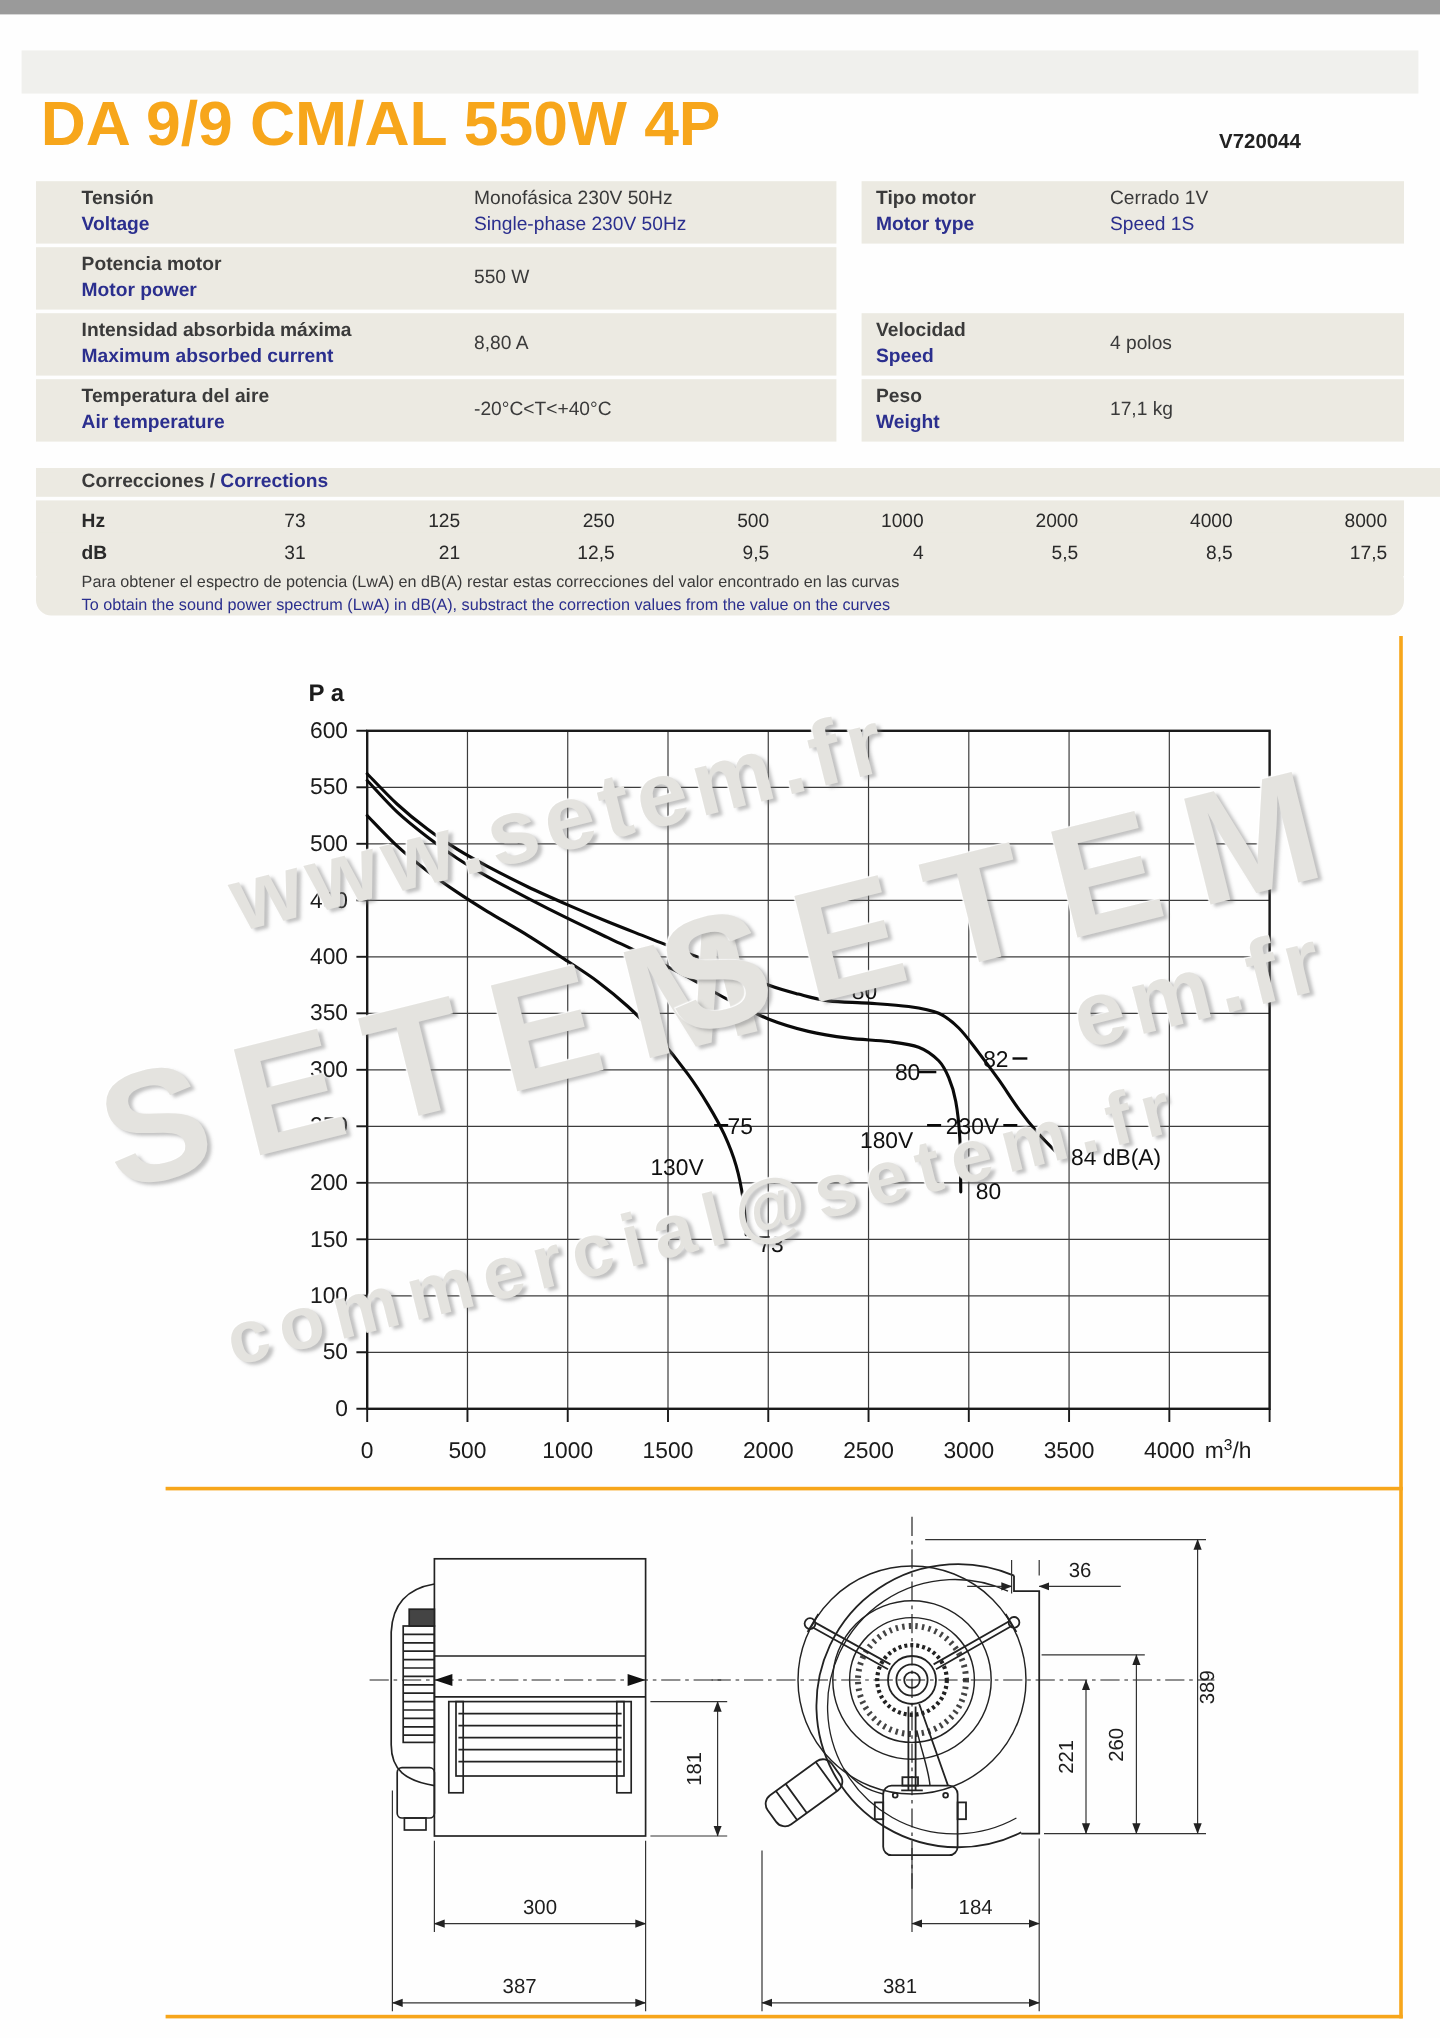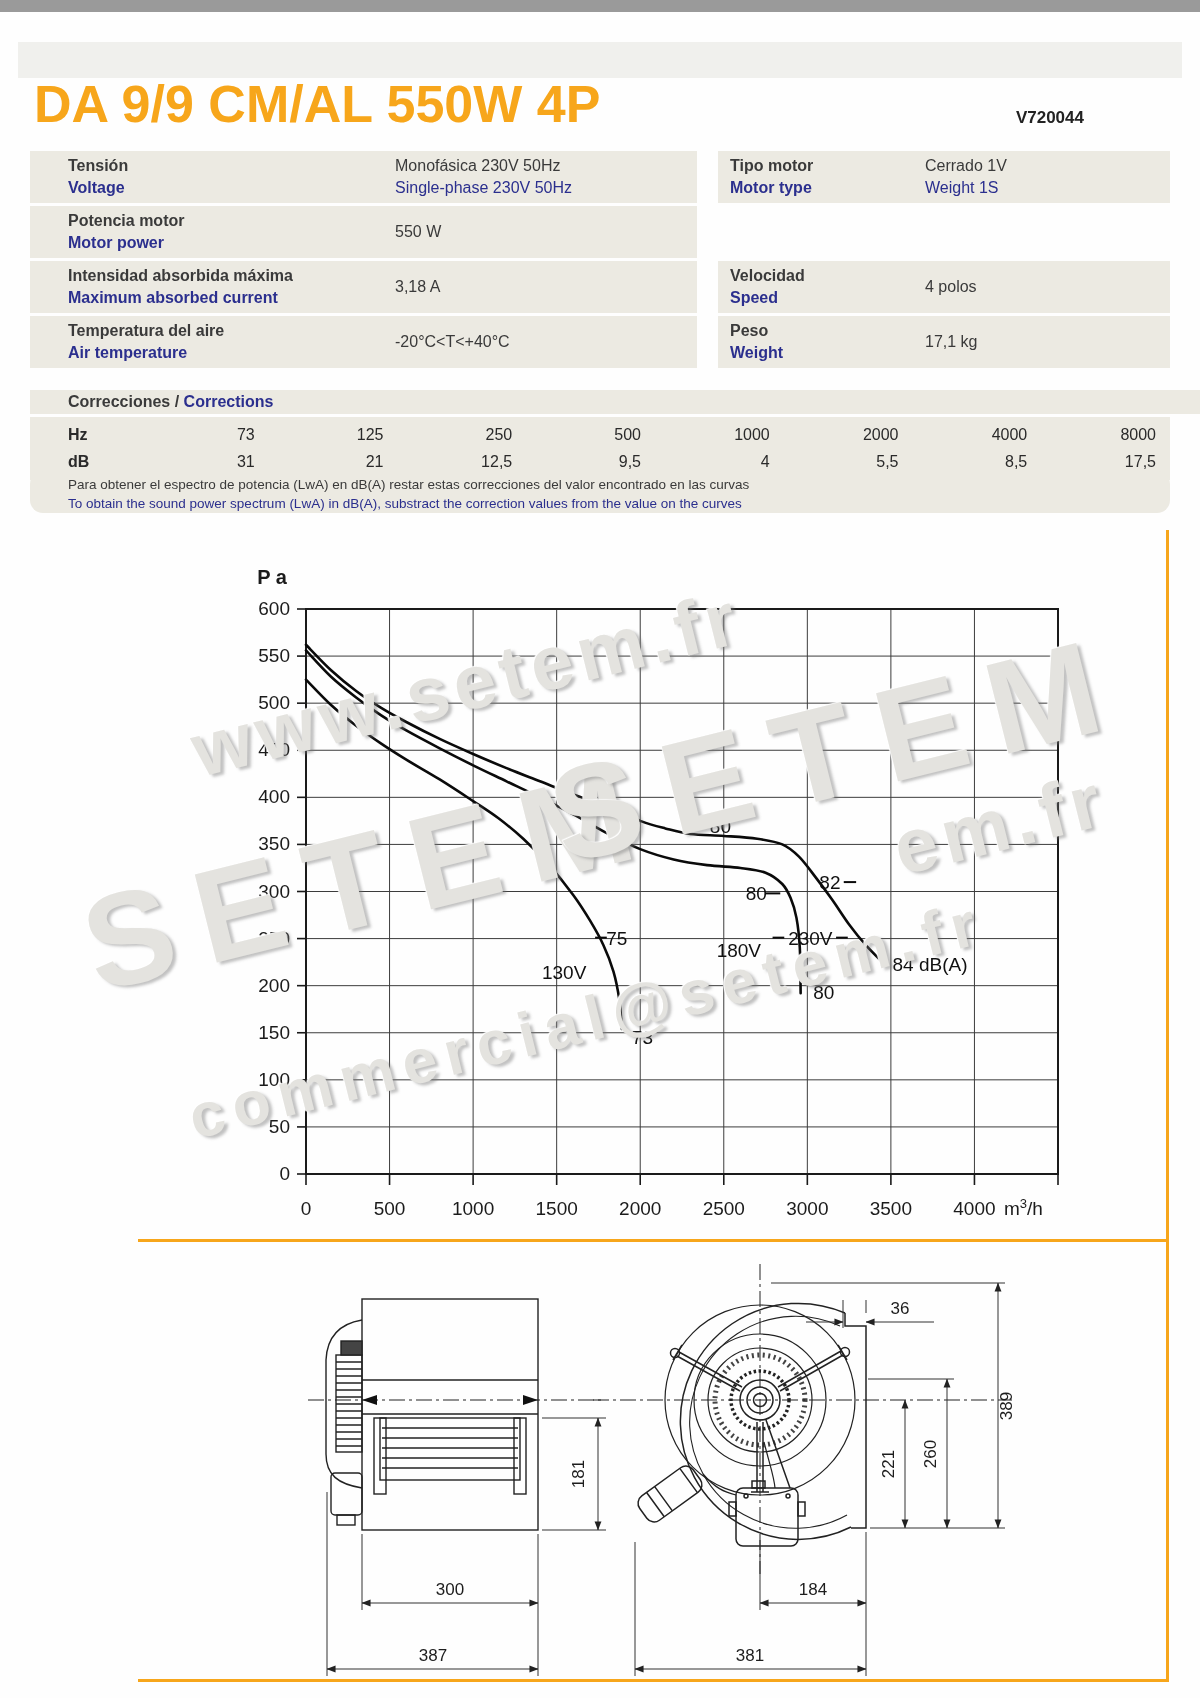--- a/index.html
+++ b/index.html
@@ -68,38 +68,38 @@
       <span class="es">Potencia motor</span>
       <span class="en">Motor power</span>
     </div>
     <div class="val single">550 W</div>
   </div>
   <div class="spec-row l" style="top:249px">
     <div class="lbl">
       <span class="es">Intensidad absorbida máxima</span>
       <span class="en">Maximum absorbed current</span>
     </div>
-    <div class="val single">3,18 A</div>
+    <div class="val single">8,80 A</div>
   </div>
   <div class="spec-row l" style="top:304px">
     <div class="lbl">
       <span class="es">Temperatura del aire</span>
       <span class="en">Air temperature</span>
     </div>
     <div class="val single">-20°C&lt;T&lt;+40°C</div>
   </div>
 
   <div class="spec-row r" style="top:139px">
     <div class="lbl">
       <span class="es">Tipo motor</span>
       <span class="en">Motor type</span>
     </div>
     <div class="val">
       <span class="es">Cerrado 1V</span>
-      <span class="en">Weight  1S</span>
+      <span class="en">Speed  1S</span>
     </div>
   </div>
   <div class="spec-row r" style="top:249px">
     <div class="lbl">
       <span class="es">Velocidad</span>
       <span class="en">Speed</span>
     </div>
     <div class="val single">4 polos</div>
   </div>
   <div class="spec-row r" style="top:304px">

